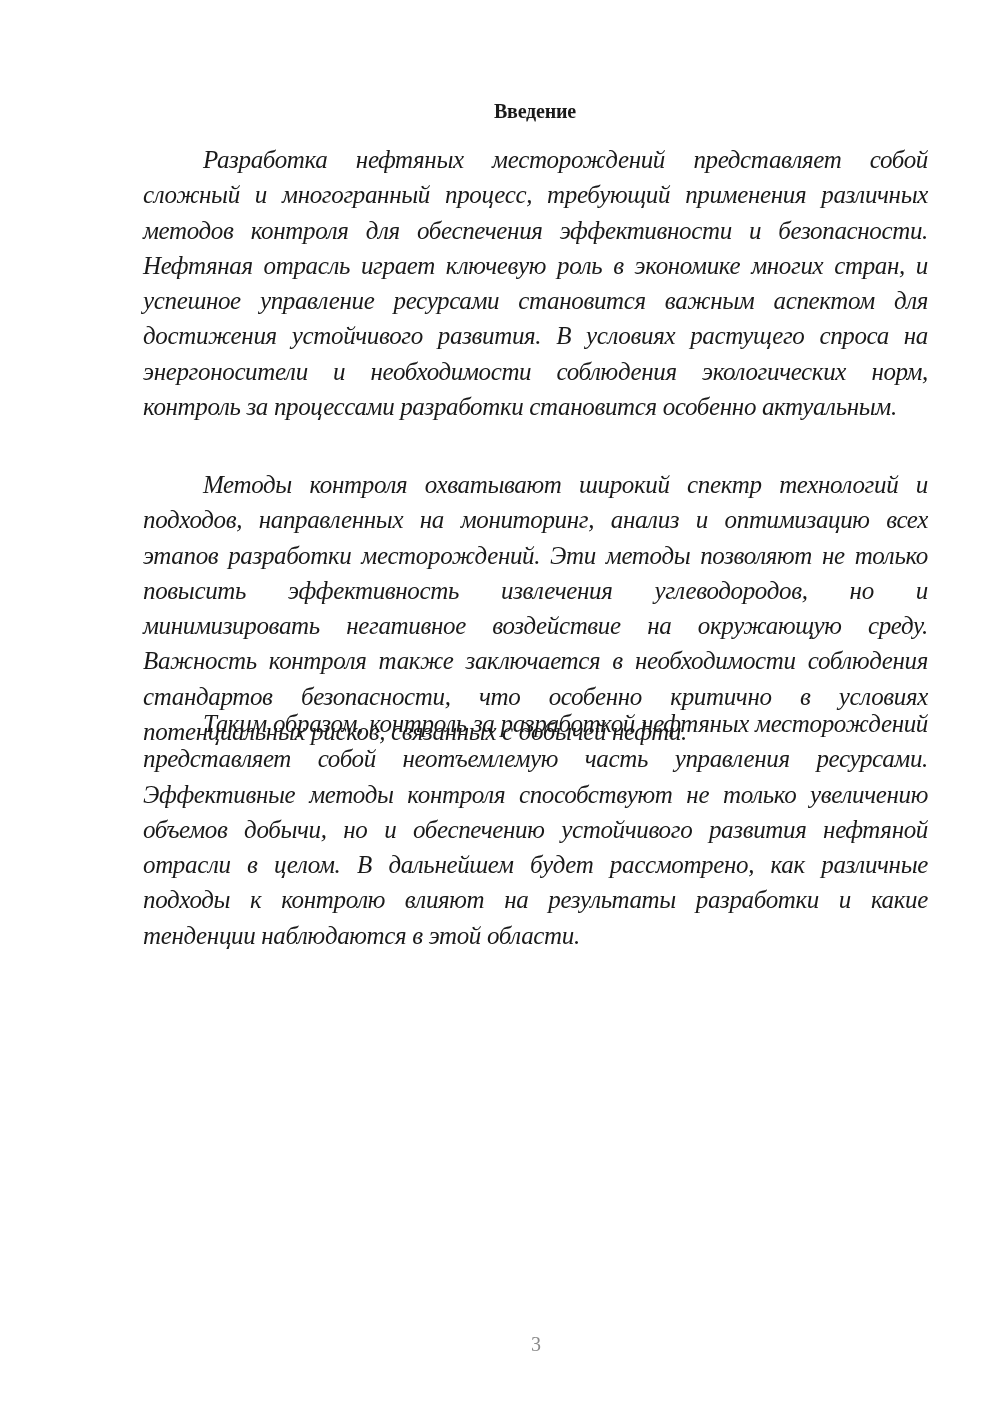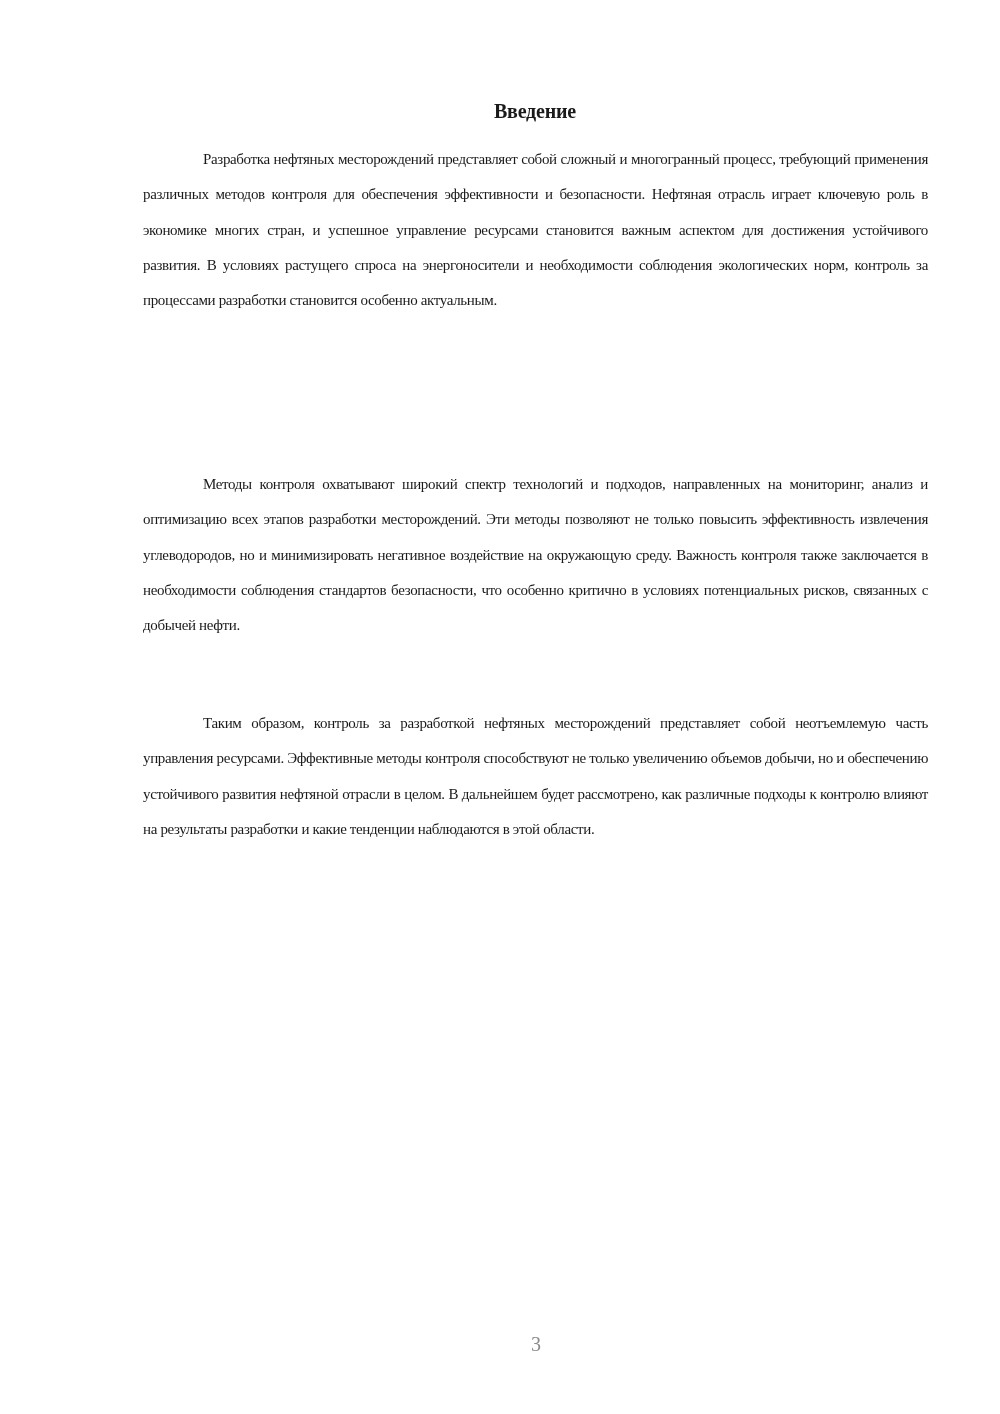--- a/index.html
+++ b/index.html
@@ -27,25 +27,26 @@
     left: 0;
     width: 1070px;
     text-align: center;
     font-weight: bold;
     font-size: 20px;
     line-height: 28px;
     letter-spacing: -0.2px;
   }
   .para {
     margin: 0;
-    font-size: 15px;
+    font-size: 25px;
     line-height: 35.3px;
     text-align: justify;
     text-indent: 60px;
     letter-spacing: -0.35px;
+    font-style: italic;
   }
   .p1 { position: absolute; top: 142px; left: 143px; width: 785px; }
   .p2 { position: absolute; top: 445px; left: 143px; width: 785px; margin-top: 22px; }
   .p3 { position: absolute; top: 706px; left: 143px; width: 785px; }
   .page-number {
     position: absolute;
     top: 1333px;
     left: 0;
     width: 1072px;
     text-align: center;

